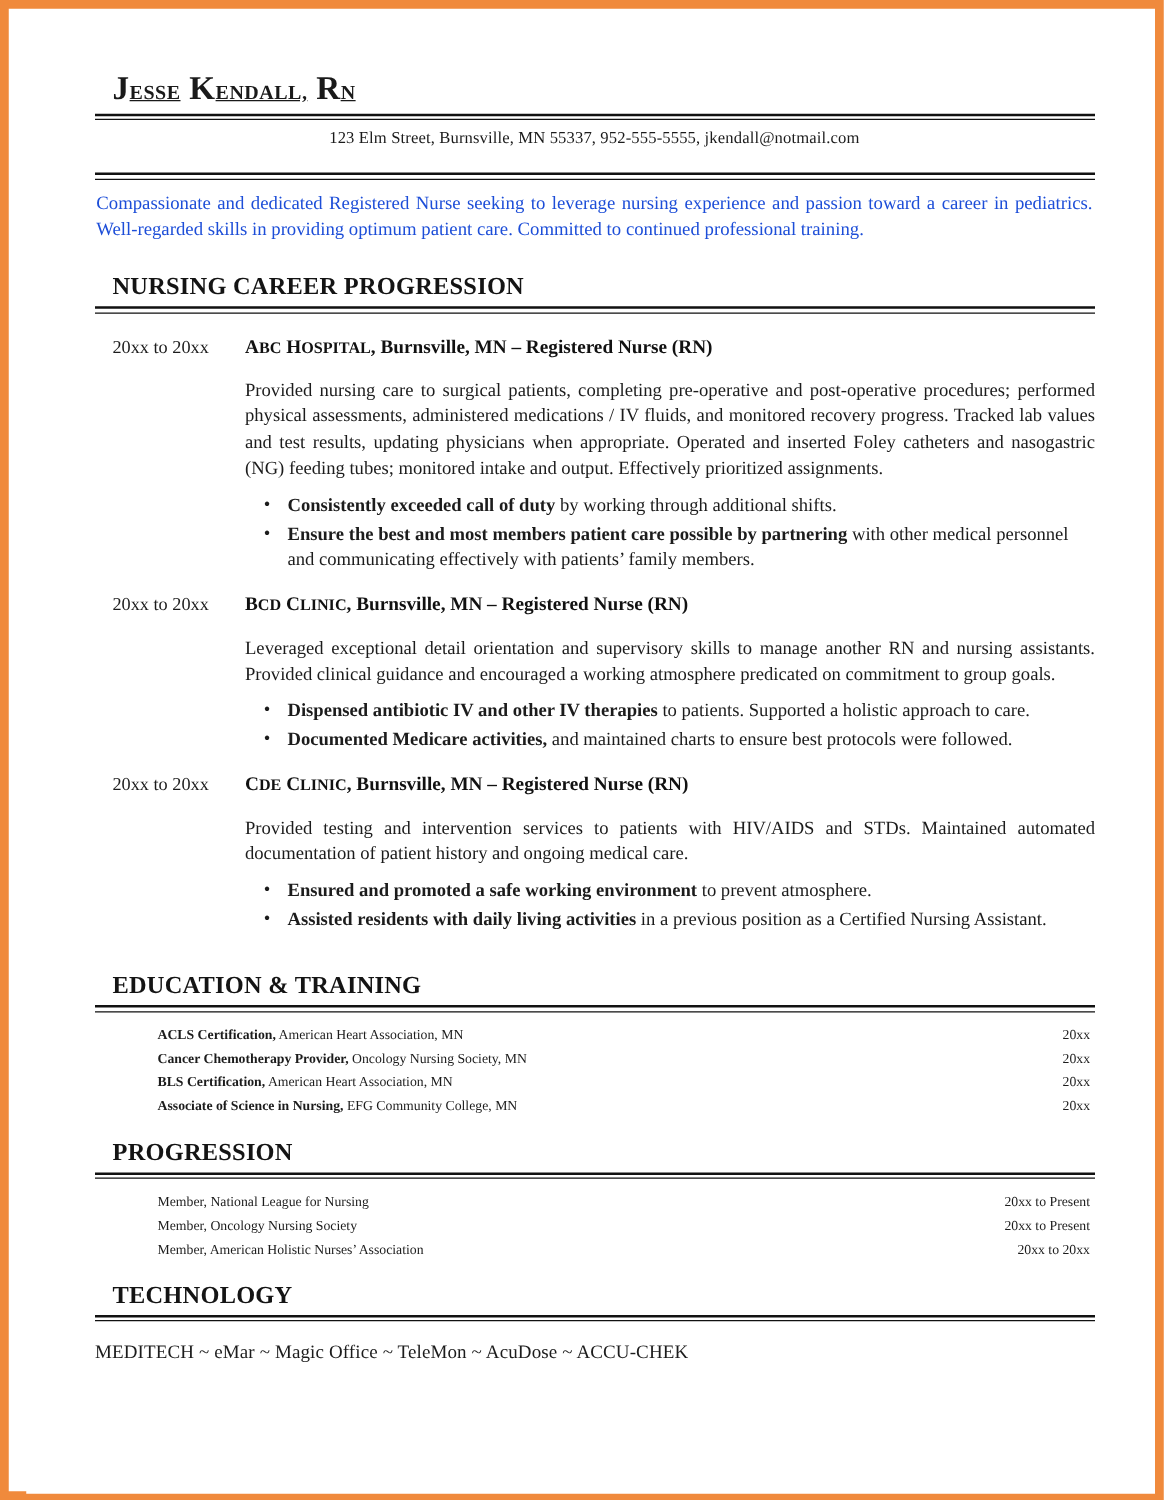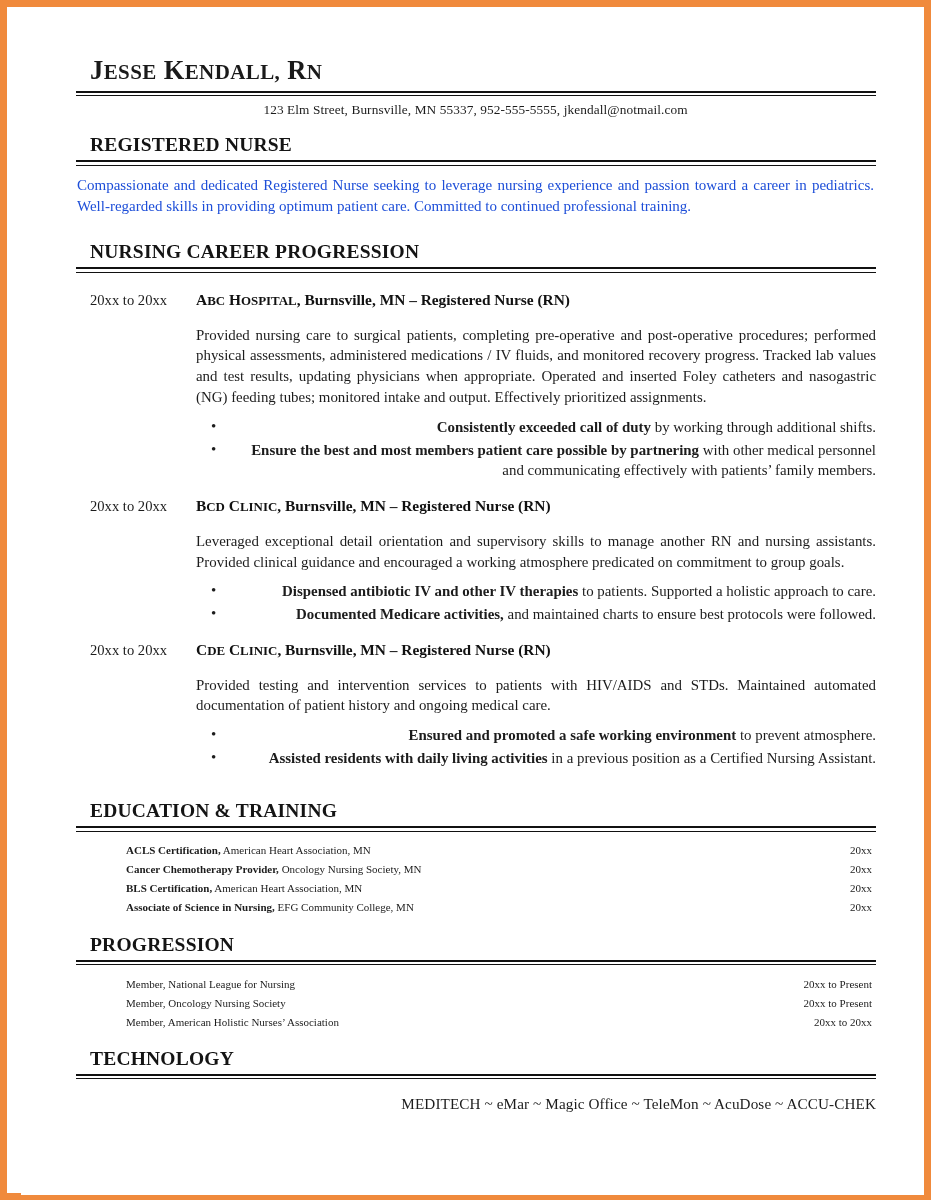--- a/index.html
+++ b/index.html
@@ -42,21 +42,21 @@
     padding-left: 14px;
   }
   .name {
     font-size: 26.5px;
     letter-spacing: 0.4px;
     color: #1a1a1a;
     font-weight: bold;
     white-space: nowrap;
   }
   .name .first-cap { font-size: 26.5px; }
-  .smallcap { font-size: 21px; }
+  .smallcap { font-size: 16px; text-decoration: underline; }
 
   .rule-thick {
     border-top: 2.6px solid #111;
     margin-top: 5px;
   }
   .rule-thin {
     border-top: 1.1px solid #111;
     margin-top: 2px;
   }
   .contact {
@@ -119,21 +119,20 @@
     font-size: 14.9px;
     line-height: 1.4;
     text-align: justify;
     color: #1c1c1c;
     margin-top: 16px;
   }
   ul.bullets {
     margin: 9px 0 0 0;
     padding-left: 34px;
     list-style: none;
-    text-align: right;
   }
   ul.bullets li {
     font-size: 14.9px;
     line-height: 1.38;
     color: #1c1c1c;
     position: relative;
     margin-bottom: 2px;
   }
   ul.bullets li:before {
     content: "\2022";
@@ -157,21 +156,21 @@
   .kv-left { flex: 1 1 auto; padding-left: 50px; }
   .kv-left b { font-weight: bold; }
   .kv-right {
     flex: 0 0 auto;
     padding-right: 4px;
     white-space: nowrap;
   }
   .aff-list .kv-left { padding-left: 50px; }
 
   .tech-line {
-    text-align: right;
+    text-align: left;
     font-size: 15.2px;
     color: #1c1c1c;
     margin-top: 16px;
     letter-spacing: 0.1px;
   }
 
   .sp-24 { height: 24px; }
   .sp-16 { height: 16px; }
 </style>
 </head>
@@ -183,21 +182,20 @@
 
       <div class="name-row">
         <div class="name"><span class="first-cap">J</span><span class="smallcap">ESSE</span> <span class="first-cap">K</span><span class="smallcap">ENDALL,</span> <span class="first-cap">R</span><span class="smallcap">N</span></div>
       </div>
       <div class="rule-thick"></div>
       <div class="rule-thin"></div>
       <div class="contact">123 Elm Street, Burnsville, MN 55337, 952-555-5555, jkendall@notmail.com</div>
 
       <div class="sp-16"></div>
 
-      <div class="sec-title sc">REGISTERED NURSE</div>
       <div class="double-rule">
         <div class="l1"></div>
         <div class="l2"></div>
       </div>
       <div class="summary">Compassionate and dedicated Registered Nurse seeking to leverage nursing experience and passion toward a career in pediatrics. Well-regarded skills in providing optimum patient care. Committed to continued professional training.</div>
 
       <div class="sp-24"></div>
 
       <div class="sec-title sc">NURSING CAREER PROGRESSION</div>
       <div class="double-rule">

